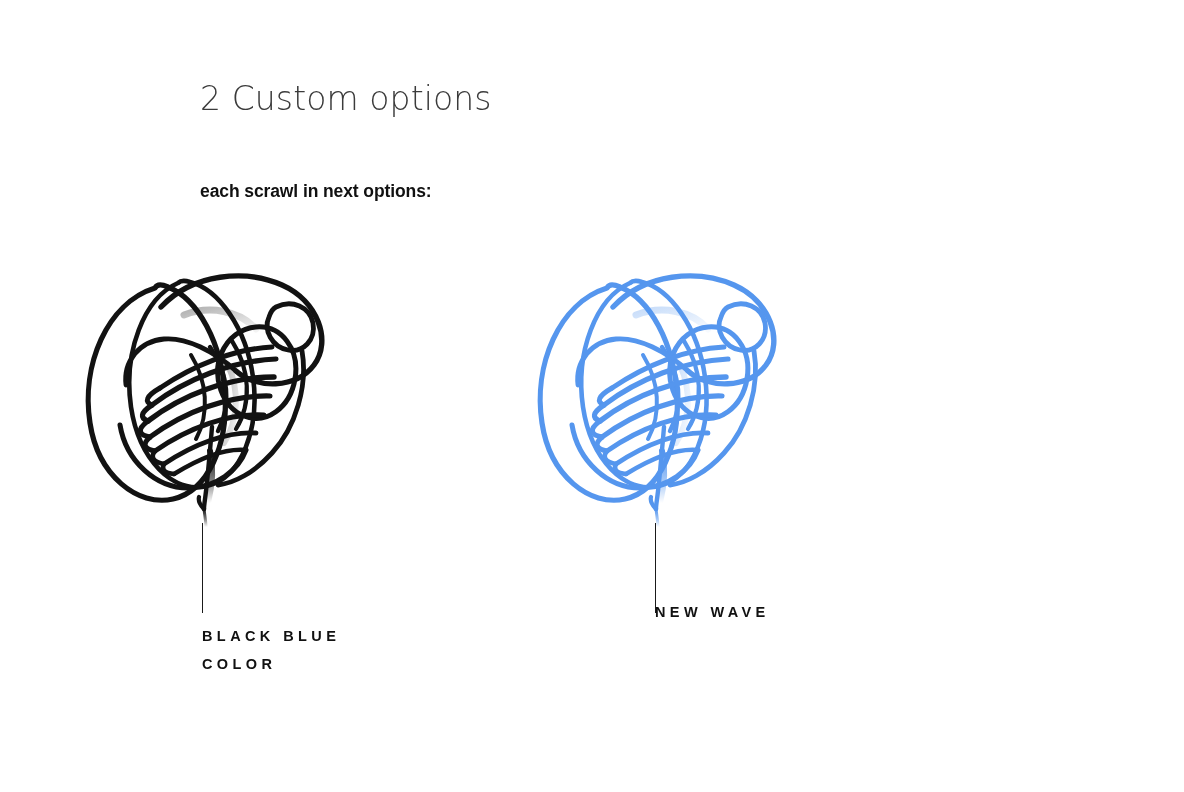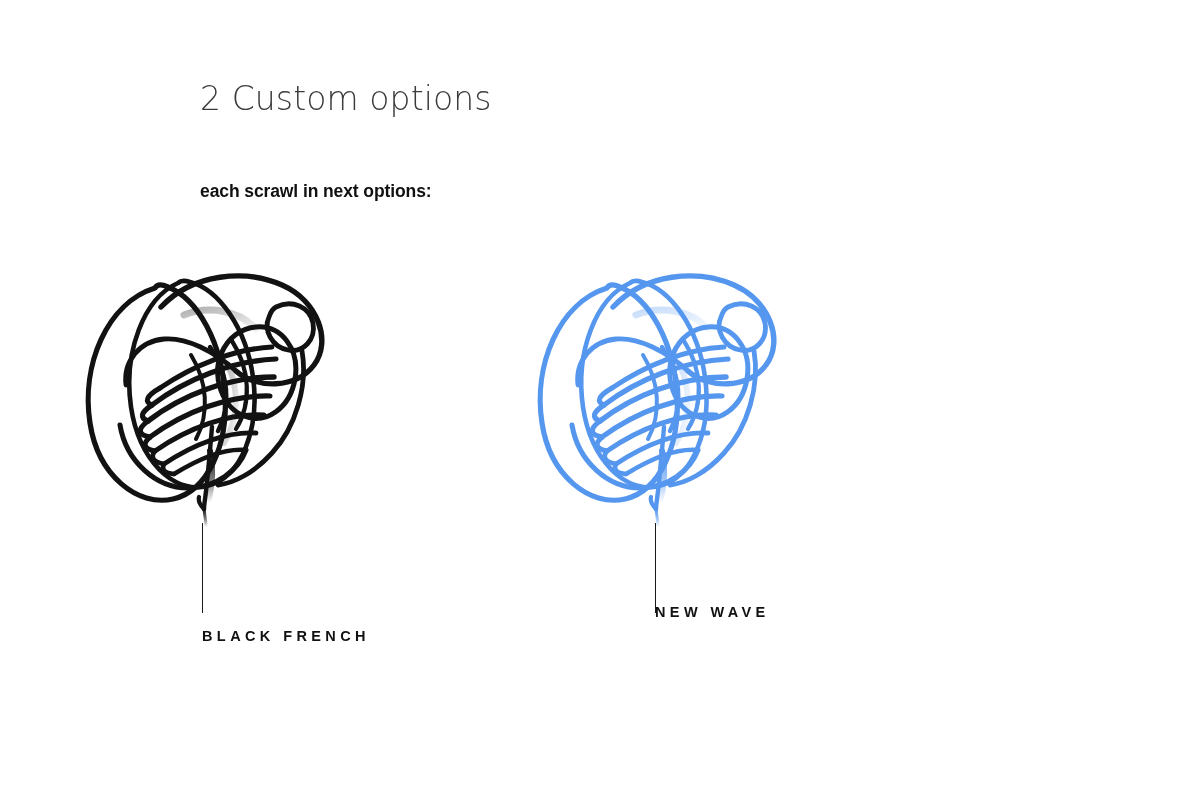--- a/index.html
+++ b/index.html
@@ -183,21 +183,22 @@
           <path d="M150,196 C154,214 152,232 148,248" stroke="url(#fadeTailK)" stroke-width="6"></path>
           <path d="M144,254 C145,262 146,268 146,272" stroke="url(#fadeTailK)" stroke-width="3"></path>
         </g>
       </svg>
     </div>
   </div>
 
   <div class="connector black-conn" style="background: rgb(26, 26, 26);"></div>
 
   <div class="caption black-cap">
-    <span class="cap-line">BLACK FRENCH</span>
+    <span class="cap-line">BLACK BLUE</span>
+    <span class="cap-line">COLOR</span>
   </div>
 
   <div class="swatch blue">
     <div class="art">
       <svg viewBox="0 0 300 265" xmlns="http://www.w3.org/2000/svg">
         <defs>
           <linearGradient id="fadeTailB" x1="0" y1="0" x2="0" y2="1">
             <stop offset="0%" stop-color="#5596ee" stop-opacity="1"></stop>
             <stop offset="55%" stop-color="#5596ee" stop-opacity="0.55"></stop>
             <stop offset="100%" stop-color="#5596ee" stop-opacity="0"></stop>

